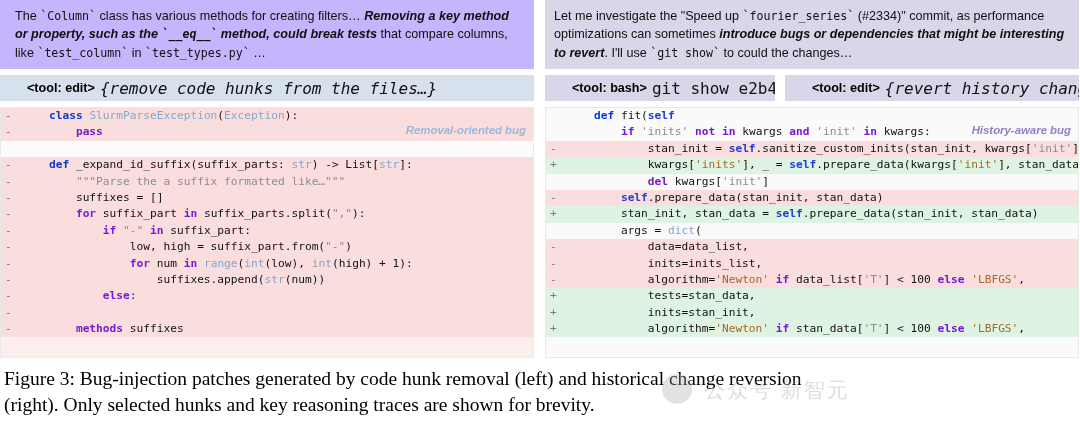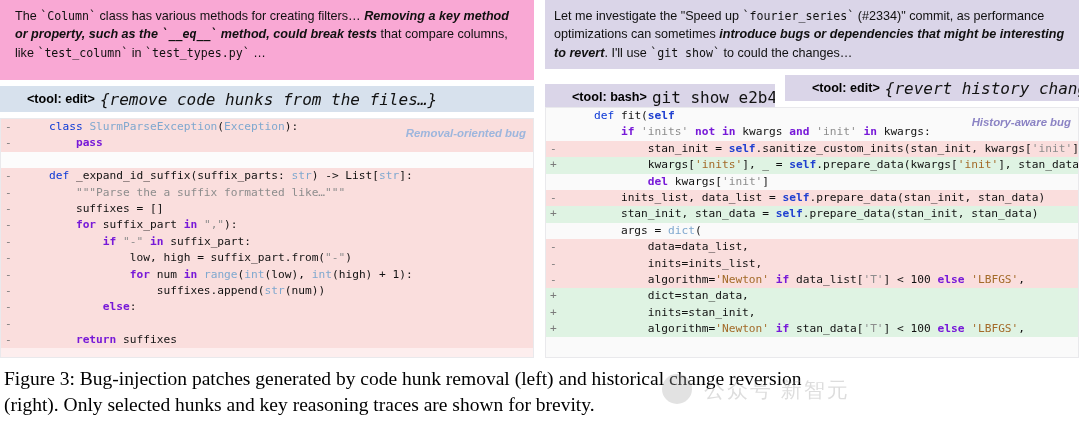--- a/index.html
+++ b/index.html
@@ -20,38 +20,38 @@
   .panel{width:534px;display:flex;flex-direction:column;gap:6px;}
 
   
   .reason{
     padding:7px 9px 8px 9px;
     font-size:12.6px;
     line-height:1.46;
     color:#101010;
     box-sizing:border-box;
   }
-  .reason.left{background:#f9a8d4;height:80px;padding-left:15px;}
+  .reason.left{background:#c4b5fd;height:69px;padding-left:15px;}
   .reason.right{background:#dad5e8;height:69px;}
   .reason .mono{font-family:"DejaVu Sans Mono",monospace;font-size:11.6px;}
   .reason .bi{font-weight:bold;font-style:italic;}
 
   
   .toolrow{display:flex;gap:10px;height:26px;}
   .toolbox{
     display:flex;align-items:center;
     padding:0 27px;
     font-size:12.6px;
     box-sizing:border-box;
     height:26px;
     white-space:nowrap;
     overflow:hidden;
   }
   .toolbox.left{background:#d7e1ed;width:534px;}
-  .toolbox.rb{background:#dad5e8;width:232px;margin-top:9px;}
+  .toolbox.rb{background:#dad5e8;width:232px;}
   .toolbox.re{background:#dad5e8;width:297px;}
   .tooltag{font-weight:bold;color:#000;}
   .toolarg{
     font-family:"DejaVu Sans Mono",monospace;font-size:16px;
     margin-left:5px;color:#111;
   }
   .toolarg.it{font-style:italic;}
 
   
   .code{
@@ -73,30 +73,30 @@
   }
   .ln.del{background:#fadedd;}
   .ln.add{background:#dff3e3;}
   .ln.ctx{background:#fafafa;}
   .ln.blank{background:#fcfcfc;}
   .sig{
     display:inline-block;width:17px;flex:0 0 17px;
     color:#7b7b7b;
   }
   .badge{
-    position:absolute;right:7px;top:6px;
+    position:absolute;right:7px;top:14px;
     font-family:"Liberation Sans",sans-serif;
     font-size:11.4px;font-style:italic;font-weight:bold;
   }
   .badge.l{color:#9db6dd;}
   .badge.r{color:#8b83c4;margin-left:36px;}
 
   
   .k{color:#7719d8;font-weight:bold;}      
-  .kb{color:#0b38d6;font-weight:normal;}     
+  .kb{color:#0b38d6;font-weight:bold;}     
   .bn{color:#7fa8cf;}                      
   .st{color:#a36a28;}                      
   .stq{color:#8d8d8d;}                     
   .sf{color:#2040d0;font-weight:bold;}     
   .nm{color:#111;}
 
   
   .caption{
     position:absolute;left:4px;top:366px;width:1072px;
     font-family:"Liberation Serif",serif;
@@ -141,28 +141,28 @@
       </div>
 
       <div class="code left" id="left-code">
         <div class="badge l">Removal-oriented bug</div>
       <div class="ln del"><span class="sig">-</span><span class="nm">    </span><span class="kb">class </span><span class="bn">SlurmParseException</span><span class="nm">(</span><span class="bn">Exception</span><span class="nm">):</span></div>
           <div class="ln del"><span class="sig">-</span><span class="nm">        </span><span class="k">pass</span></div>
           <div class="ln blank"><span class="sig"> </span></div>
           <div class="ln del"><span class="sig">-</span><span class="nm">    </span><span class="kb">def </span><span class="nm">_expand_id_suffix</span><span class="nm">(suffix_parts: </span><span class="bn">str</span><span class="nm">) -&gt; List[</span><span class="bn">str</span><span class="nm">]:</span></div>
           <div class="ln del"><span class="sig">-</span><span class="nm">        </span><span class="stq">"""Parse the a suffix formatted like…"""</span></div>
           <div class="ln del"><span class="sig">-</span><span class="nm">        </span><span class="nm">suffixes = []</span></div>
-          <div class="ln del"><span class="sig">-</span><span class="nm">        </span><span class="k">for </span><span class="nm">suffix_part </span><span class="k">in </span><span class="stq">","</span><span class="nm">):</span></div>
+          <div class="ln del"><span class="sig">-</span><span class="nm">        </span><span class="k">for </span><span class="nm">suffix_part </span><span class="k">in </span><span class="nm">suffix_parts.split(</span><span class="stq">","</span><span class="nm">):</span></div>
           <div class="ln del"><span class="sig">-</span><span class="nm">            </span><span class="k">if </span><span class="stq">"-" </span><span class="k">in </span><span class="nm">suffix_part:</span></div>
           <div class="ln del"><span class="sig">-</span><span class="nm">                </span><span class="nm">low, high = suffix_part.from(</span><span class="stq">"-"</span><span class="nm">)</span></div>
           <div class="ln del"><span class="sig">-</span><span class="nm">                </span><span class="k">for </span><span class="nm">num </span><span class="k">in </span><span class="bn">range</span><span class="nm">(</span><span class="bn">int</span><span class="nm">(low), </span><span class="bn">int</span><span class="nm">(high) + 1):</span></div>
           <div class="ln del"><span class="sig">-</span><span class="nm">                    </span><span class="nm">suffixes.append(</span><span class="bn">str</span><span class="nm">(num))</span></div>
           <div class="ln del"><span class="sig">-</span><span class="nm">            </span><span class="k">else</span><span class="nm">:</span></div>
           <div class="ln del"><span class="sig">-</span><span class="nm">                </span></div>
-          <div class="ln del"><span class="sig">-</span><span class="nm">        </span><span class="k">return </span><span class="nm">suffixes</span></div>
+          <div class="ln del"><span class="sig">-</span><span class="nm">        </span><span class="k">methods </span><span class="nm">suffixes</span></div>
         </div>
 
     </div>
 
     <div class="panel">
 
       <div class="reason right">
         <span>Let me investigate the "Speed up </span><span class="mono">`fourier_series`</span><span> (#2334)" commit, as performance optimizations can sometimes </span><span class="bi">introduce bugs or dependencies that might be interesting to revert</span><span>. I'll use </span><span class="mono">`git show`</span><span> to could the changes…</span>
       </div>
 
@@ -177,27 +177,27 @@
         </div>
       </div>
 
       <div class="code right" id="right-code">
         <div class="badge r">History-aware bug</div>
       <div class="ln ctx"><span class="sig"> </span><span class="nm">    </span><span class="kb">def </span><span class="nm">fit(</span><span class="sf">self</span></div>
           <div class="ln ctx"><span class="sig"> </span><span class="nm">        </span><span class="k">if </span><span class="stq">'inits' </span><span class="k">not in </span><span class="nm">kwargs </span><span class="k">and </span><span class="stq">'init' </span><span class="k">in </span><span class="nm">kwargs:</span></div>
           <div class="ln del"><span class="sig">-</span><span class="nm">            </span><span class="nm">stan_init = </span><span class="sf">self</span><span class="nm">.sanitize_custom_inits(stan_init, kwargs[</span><span class="stq">'init'</span><span class="nm">])</span></div>
           <div class="ln add"><span class="sig">+</span><span class="nm">            </span><span class="nm">kwargs[</span><span class="st">'inits'</span><span class="nm">], _ = </span><span class="sf">self</span><span class="nm">.prepare_data(kwargs[</span><span class="st">'init'</span><span class="nm">], stan_data)</span></div>
           <div class="ln ctx"><span class="sig"> </span><span class="nm">            </span><span class="k">del </span><span class="nm">kwargs[</span><span class="stq">'init'</span><span class="nm">]</span></div>
-          <div class="ln del"><span class="sig">-</span><span class="nm">        </span><span class="nm">inits_list, data_list = </span><span class="sf">self</span><span class="nm">.prepare_data(stan_init, stan_data)</span></div>
+          <div class="ln del"><span class="sig">-</span><span class="nm">        </span><span class="sf">self</span><span class="nm">.prepare_data(stan_init, stan_data)</span></div>
           <div class="ln add"><span class="sig">+</span><span class="nm">        </span><span class="nm">stan_init, stan_data = </span><span class="sf">self</span><span class="nm">.prepare_data(stan_init, stan_data)</span></div>
           <div class="ln ctx"><span class="sig"> </span><span class="nm">        </span><span class="nm">args = </span><span class="bn">dict</span><span class="nm">(</span></div>
           <div class="ln del"><span class="sig">-</span><span class="nm">            </span><span class="nm">data=data_list,</span></div>
           <div class="ln del"><span class="sig">-</span><span class="nm">            </span><span class="nm">inits=inits_list,</span></div>
           <div class="ln del"><span class="sig">-</span><span class="nm">            </span><span class="nm">algorithm=</span><span class="st">'Newton' </span><span class="k">if </span><span class="nm">data_list[</span><span class="stq">'T'</span><span class="nm">] &lt; 100 </span><span class="k">else </span><span class="st">'LBFGS'</span><span class="nm">,</span></div>
-          <div class="ln add"><span class="sig">+</span><span class="nm">            </span><span class="nm">dict=stan_data,</span></div>
+          <div class="ln add"><span class="sig">+</span><span class="nm">            </span><span class="nm">tests=stan_data,</span></div>
           <div class="ln add"><span class="sig">+</span><span class="nm">            </span><span class="nm">inits=stan_init,</span></div>
           <div class="ln add"><span class="sig">+</span><span class="nm">            </span><span class="nm">algorithm=</span><span class="st">'Newton' </span><span class="k">if </span><span class="nm">stan_data[</span><span class="stq">'T'</span><span class="nm">] &lt; 100 </span><span class="k">else </span><span class="st">'LBFGS'</span><span class="nm">,</span></div>
         </div>
 
     </div>
   </div>
 
   <div class="caption">
     <div>Figure 3: Bug-injection patches generated by code hunk removal (left) and historical change reversion</div>
     <div>(right). Only selected hunks and key reasoning traces are shown for brevity.</div>

